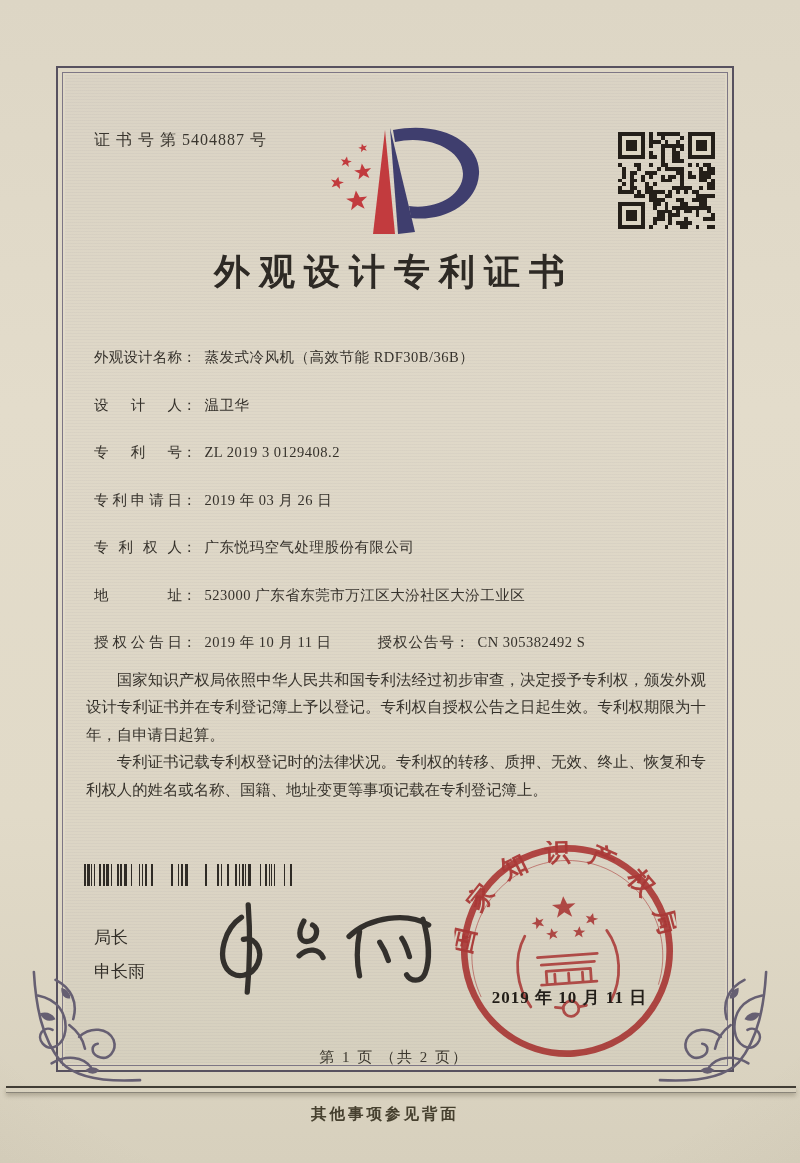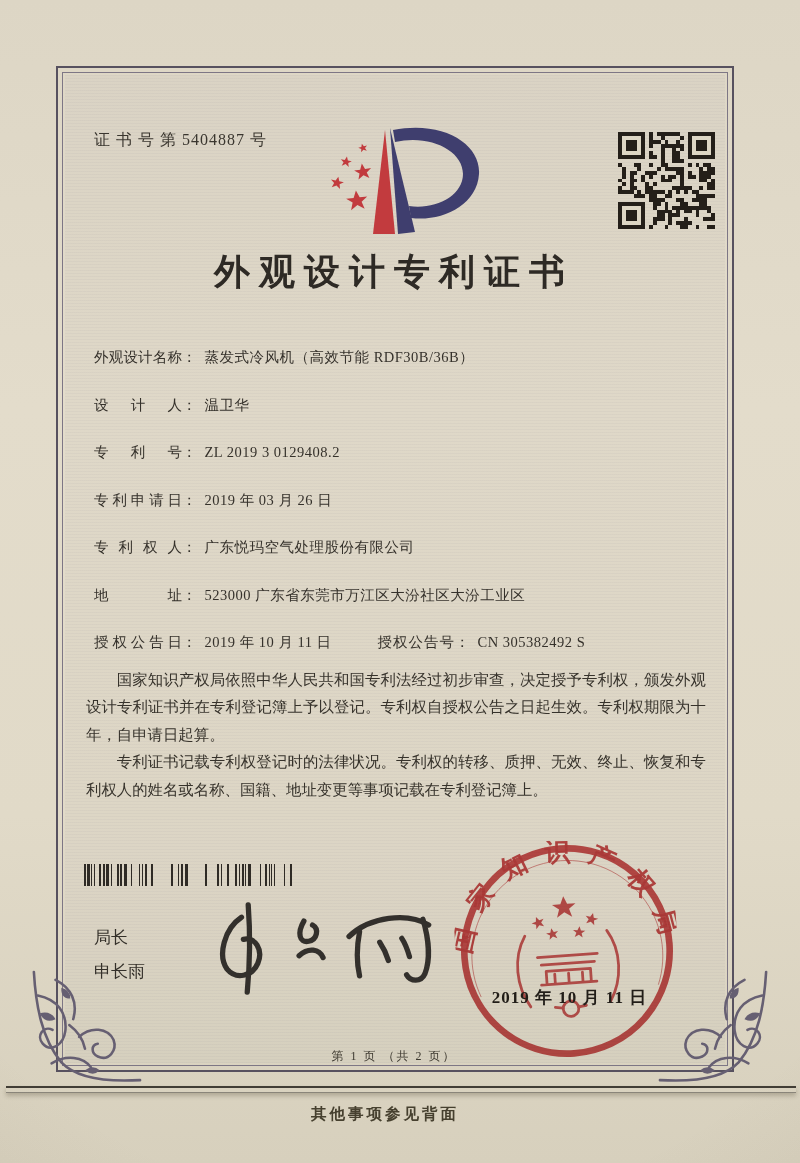--- a/index.html
+++ b/index.html
@@ -74,21 +74,21 @@
   .signature{position:absolute;left:205px;top:898px;width:240px;height:100px;}
 
   .seal{position:absolute;left:456px;top:840px;width:222px;height:222px;transform:rotate(-4deg);mix-blend-mode:multiply;opacity:.94;}
   .seal-date{
     position:absolute;left:462px;top:986px;width:215px;text-align:center;
     font-size:17px;font-weight:700;color:#211d18;letter-spacing:1px;
   }
 
   .page-note{
     position:absolute;left:62px;top:1048px;width:664px;text-align:center;
-    font-size:12px;color:#3c382f;letter-spacing:2px;z-index:4;
+    font-size:15px;color:#3c382f;letter-spacing:2px;z-index:4;
   }
   .back-note{
     position:absolute;left:0;right:30px;top:1104px;text-align:center;
     font-size:15.5px;color:#46402f;letter-spacing:3px;font-weight:600;
   }
 </style>
 </head>
 <body>
 
 <div class="page">

